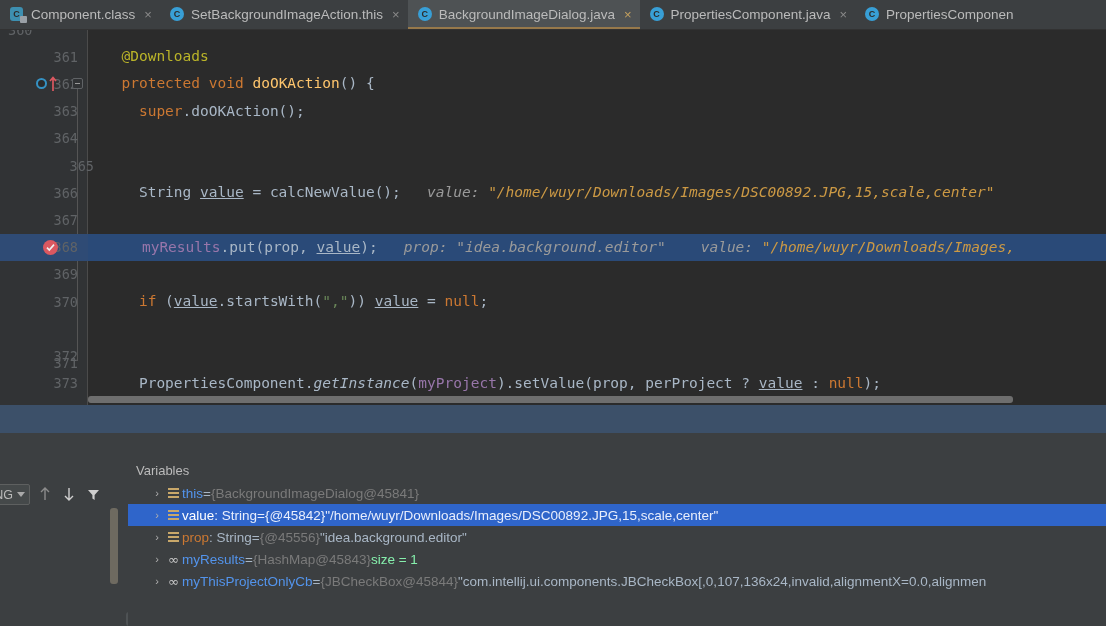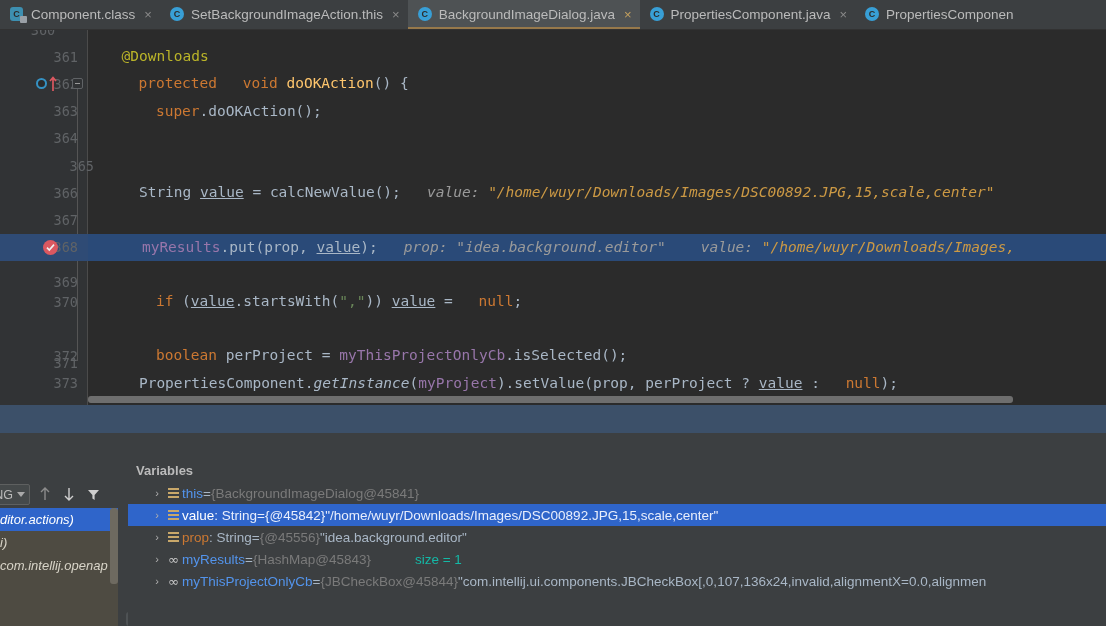--- a/index.html
+++ b/index.html
@@ -89,21 +89,21 @@
   }
   .code {
     font-family: "DejaVu Sans Mono", monospace;
     font-size: 14.5px;
     white-space: pre;
     padding-left: 16px;
     line-height: 27.2px;
   }
 
   
-  .kw      { color: #cc7832; margin-left: 17px; }
+  .kw      { color: #cc7832; }
   .ann     { color: #bbb529; }
   .mth     { color: #ffc66d; }
   .fld     { color: #9876aa; }
   .str     { color: #6a8759; }
   .plain   { color: #a9b7c6; }
   .u       { text-decoration: underline; }
   .ital    { font-style: italic; text-align: center; }
   .hint-str { color: #cc9944; font-style: italic; }
   .hint-d   { color: #9a9a9a; font-style: italic; }
 
@@ -214,21 +214,21 @@
   }
   .vt-btn.boxed { background: #4e5254; border-radius: 3px; }
 
   .vars-pane {
     position: absolute; top: 0; left: 128px; width: 978px; height: 168px;
     background: #3c3f41;
   }
   .vars-title {
     height: 24px; display: flex; align-items: center;
     padding-left: 8px;
-    font-size: 13px; color: #bbbbbb; font-weight: bold;
+    font-size: 13px; color: #bbbbbb;
   }
   .var-row {
     height: 22px; display: flex; align-items: center;
     padding-left: 22px; gap: 0px;
     font-size: 13.5px; white-space: nowrap;
     color: #a9b7c6;
   }
   .var-row.sel { background: #2f65ca; }
   .var-arrow {
     width: 14px; flex: 0 0 14px;
@@ -248,21 +248,21 @@
     font-family: "DejaVu Sans", sans-serif;
   }
   .vn { color: #5394ec; }
   .vn-mod { color: #cc7832; }
   .var-row.sel .vn, .var-row.sel .vn-mod { color: #ffffff; }
   .vtype { color: #a9b7c6; }
   .veq { color: #a9b7c6; }
   .vref { color: #7a7a7a; }
   .vstr { color: #a9b7c6; }
   .var-row.sel .vref, .var-row.sel .vtype, .var-row.sel .veq, .var-row.sel .vstr { color: #e8eefc; }
-  .vsize { color: #14b8a6; margin-left: 44px; }
+  .vsize { color: #86efac; }
 </style>
 </head>
 <body>
 
 <div id="app">
 
   <div class="tabbar" id="tabbar">
       <div class="tab">
         <span class="tab-icon">
           <span class="ic-class">C</span>
@@ -297,21 +297,21 @@
         </span>
         <span>PropertiesComponen</span>
       </div>
     </div>
 
   <div class="editor">
     <div class="gutter"></div>
     <div class="gutter-sep"></div>
     <div id="editor-rows">
         <div class="row" style="top: -14px;">
-          <div class="ln" style="width: 78px; left: 0px; text-align: center;">360</div>
+          <div class="ln" style="width: 78px; left: 0px; text-align: left;">360</div>
         </div>
         <div class="row" style="top: 13.2px; left: 0px;">
           <div class="ln" style="width: 78px; left: 0px; text-align: right;">361</div>
           <div class="code" style="margin-left: 88px;"><span class="plain">  </span><span class="ann">@Downloads</span></div>
         </div>
         <div class="row" style="top: 40.4px; left: 0px;">
           <div class="ln" style="width: 78px; left: 0px; text-align: right;">362</div>
           <div class="code" style="margin-left: 88px;"><span class="plain">  </span><span class="kw">protected</span><span class="plain"> </span><span class="kw">void</span><span class="plain"> </span><span class="mth">doOKAction</span><span class="plain">() {</span></div>
         </div>
         <div class="gi override-icon" style="left: 36px; top: 46.4px;">
@@ -345,35 +345,34 @@
           <div class="code" style="margin-left: 3px;"><span class="plain">    </span><span class="fld">myResults</span><span class="plain">.put(prop, </span><span class="plain u">value</span><span class="plain">);</span><span class="plain">   </span><span class="hint-d">prop: </span><span class="hint-d">"idea.background.editor"</span><span class="plain">    </span><span class="hint-d">value: </span><span class="hint-str">"/home/wuyr/Downloads/Images,</span></div>
         </div>
         <div class="ln" style="position: absolute; left: 0px; width: 78px; text-align: right; top: 208.6px;">368</div>
         <div class="gi" style="left: 43px; top: 209.6px;">
           <div class="bp-icon">
             <svg width="9" height="9" viewBox="0 0 9 9">
               <path d="M1 4.6 L3.3 7 L8 1.6" stroke="#f0f0f0" stroke-width="1.6" fill="none"></path>
             </svg>
           </div>
         </div>
-        <div class="row" style="top: 230.8px; left: 0px; margin-top: 8px;">
+        <div class="row" style="top: 230.8px; left: 0px;">
           <div class="ln" style="width: 78px; left: 0px; text-align: right;">369</div>
           <div class="code" style="margin-left: 88px;"></div>
         </div>
         <div class="row" style="top: 258px; left: 0px;">
           <div class="ln" style="width: 78px; left: 0px; text-align: right;">370</div>
           <div class="code" style="margin-left: 88px;"><span class="plain">    </span><span class="kw">if</span><span class="plain"> (</span><span class="plain u">value</span><span class="plain">.startsWith(</span><span class="str">","</span><span class="plain">)) </span><span class="plain u">value</span><span class="plain"> = </span><span class="kw">null</span><span class="plain">;</span></div>
         </div>
         <div class="row" style="top: 285.2px; left: 0px; margin-top: 34px;">
           <div class="ln" style="width: 78px; left: 0px; text-align: right;">371</div>
           <div class="code" style="margin-left: 88px;"></div>
         </div>
         <div class="row" style="top: 312.4px; left: 0px;">
           <div class="ln" style="width: 78px; left: 0px; text-align: right;">372</div>
-          <div class="code" style="margin-left: 88px;"><span class="plain">    </span><span class="kw">boolean</span><span class="plain"> perProject = </span><span class="fld">myThisProjectOnlyCb</span><span class="plain">.isSelected();</span></div>
         </div>
         <div class="row" style="top: 339.6px; left: 0px;">
           <div class="ln" style="width: 78px; left: 0px; text-align: right;">373</div>
           <div class="code" style="margin-left: 88px;"><span class="plain">    </span><span class="plain">PropertiesComponent.</span><span class="plain ital">getInstance</span><span class="plain">(</span><span class="fld">myProject</span><span class="plain">).setValue(prop, perProject ? </span><span class="plain u">value</span><span class="plain"> : </span><span class="kw">null</span><span class="plain">);</span></div>
         </div>
       </div>
     <div class="ed-hscroll" style="width:925px;"></div>
   </div>
 
   <div class="splitter-band"></div>
@@ -398,31 +397,20 @@
             <path d="M6 1 L6 13 M2 9 L6 13 L10 9" stroke="#cfcfcf" stroke-width="1.4" fill="none"></path>
           </svg>
       </div>
       <div class="tb-icon">
         <svg width="13" height="13" viewBox="0 0 13 13">
             <path d="M1 2 L12 2 L7.6 7 L7.6 12 L5.4 10.4 L5.4 7 Z" fill="#cfcfcf"></path>
           </svg>
       </div>
     </div>
 
-    <div class="frames-list" id="frames-list">
-        <div class="frame-row sel">
-          <span>ditor.actions)</span>
-        </div>
-        <div class="frame-row">
-          <span>i)</span>
-        </div>
-        <div class="frame-row">
-          <span>com.intellij.openap</span>
-        </div>
-      </div>
     <div class="frames-vscroll"></div>
 
     <div class="vars-toolbar" id="vars-toolbar">
         <div class="vt-btn">
           <span>+</span>
         </div>
         <div class="vt-btn">
           <span>−</span>
         </div>
         <div class="vt-btn">

